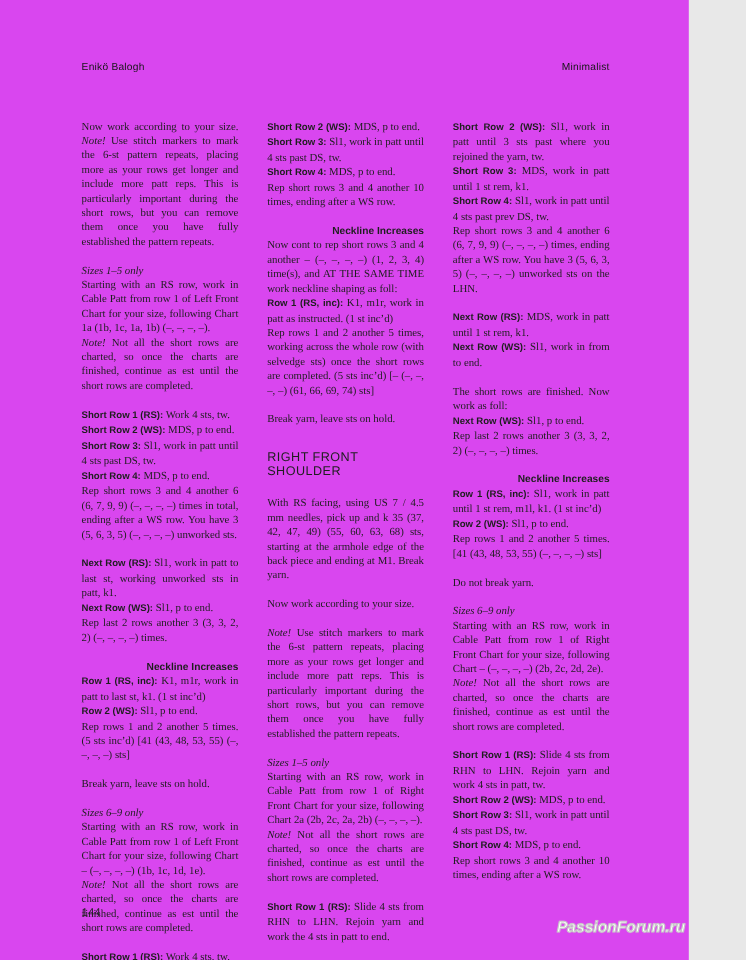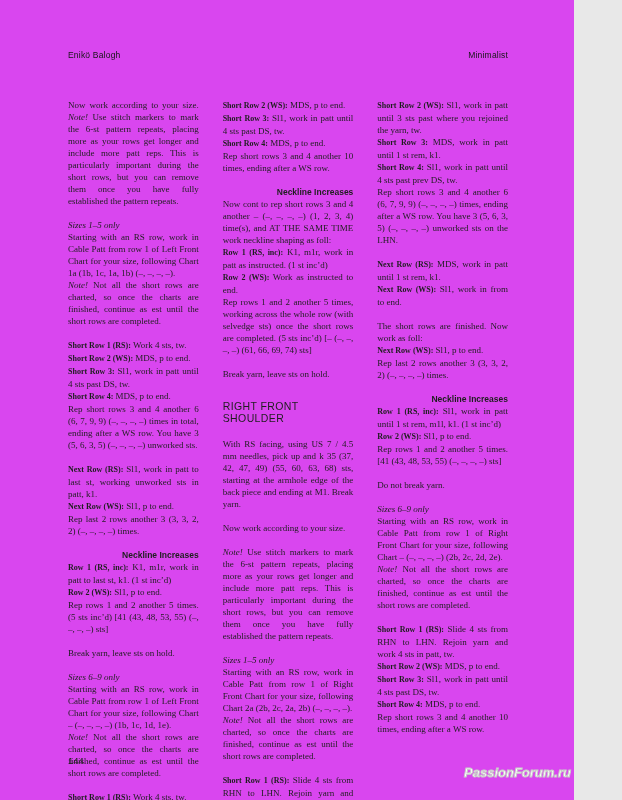--- a/index.html
+++ b/index.html
@@ -25,21 +25,21 @@
   .block{
     margin:0;
     font-size:9px;line-height:12px;
     text-align:justify;
     color:#1e1e1e;
   }
   .block.gap{margin-bottom:12px;}
   .run-normal{}
   .run-italic{font-style:italic;}
   .run-label{
-    font-family:Liberation Serif, serif;
+    font-family:Liberation Sans, sans-serif;
     font-weight:bold;font-size:8px;
   }
   .block.subheading{
     font-family:"Liberation Sans", sans-serif;
     font-weight:bold;font-size:8.5px;
     text-align:right;
   }
   .block.section{
     font-family:"Liberation Sans", sans-serif;
     font-size:10.5px;letter-spacing:.4px;
@@ -96,21 +96,20 @@
         <p class="block body"><span class="run-label">Short Row 1 (RS):</span><span class="run-normal"> Work 4 sts, tw.</span></p>
       </div>
     <div class="col">
         <p class="block body"><span class="run-label">Short Row 2 (WS):</span><span class="run-normal"> MDS, p to end.</span></p>
         <p class="block body"><span class="run-label">Short Row 3:</span><span class="run-normal"> Sl1, work in patt until 4 sts past DS, tw.</span></p>
         <p class="block body"><span class="run-label">Short Row 4:</span><span class="run-normal"> MDS, p to end.</span></p>
         <p class="block body gap"><span class="run-normal">Rep short rows 3 and 4 another 10 times, ending after a WS row.</span></p>
         <p class="block subheading"><span class="run-normal">Neckline Increases</span></p>
         <p class="block body"><span class="run-normal">Now cont to rep short rows 3 and 4 another – (–, –, –, –) (1, 2, 3, 4) time(s), and AT THE SAME TIME work neckline shaping as foll:</span></p>
         <p class="block body"><span class="run-label">Row 1 (RS, inc):</span><span class="run-normal"> K1, m1r, work in patt as instructed. (1 st inc’d)</span></p>
-        <p class="block body"><span class="run-label">Row 2 (WS):</span><span class="run-normal"> Work as instructed to end.</span></p>
         <p class="block body gap"><span class="run-normal">Rep rows 1 and 2 another 5 times, working across the whole row (with selvedge sts) once the short rows are completed. (5 sts inc’d) [– (–, –, –, –) (61, 66, 69, 74) sts]</span></p>
         <p class="block body"><span class="run-normal">Break yarn, leave sts on hold.</span></p>
         <p class="block section"><span class="run-normal">RIGHT FRONT SHOULDER</span></p>
         <p class="block body gap"><span class="run-normal">With RS facing, using US 7 / 4.5 mm needles, pick up and k 35 (37, 42, 47, 49) (55, 60, 63, 68) sts, starting at the armhole edge of the back piece and ending at M1. Break yarn.</span></p>
         <p class="block body gap"><span class="run-normal">Now work according to your size.</span></p>
         <p class="block body gap"><span class="run-italic">Note!</span><span class="run-normal"> Use stitch markers to mark the 6-st pattern repeats, placing more as your rows get longer and include more patt reps. This is particularly important during the short rows, but you can remove them once you have fully established the pattern repeats.</span></p>
         <p class="block body"><span class="run-italic">Sizes 1–5 only</span></p>
         <p class="block body"><span class="run-normal">Starting with an RS row, work in Cable Patt from row 1 of Right Front Chart for your size, following Chart 2a (2b, 2c, 2a, 2b) (–, –, –, –).</span></p>
         <p class="block body gap"><span class="run-italic">Note!</span><span class="run-normal"> Not all the short rows are charted, so once the charts are finished, continue as est until the short rows are completed.</span></p>
         <p class="block body"><span class="run-label">Short Row 1 (RS):</span><span class="run-normal"> Slide 4 sts from RHN to LHN. Rejoin yarn and work the 4 sts in patt to end.</span></p>

